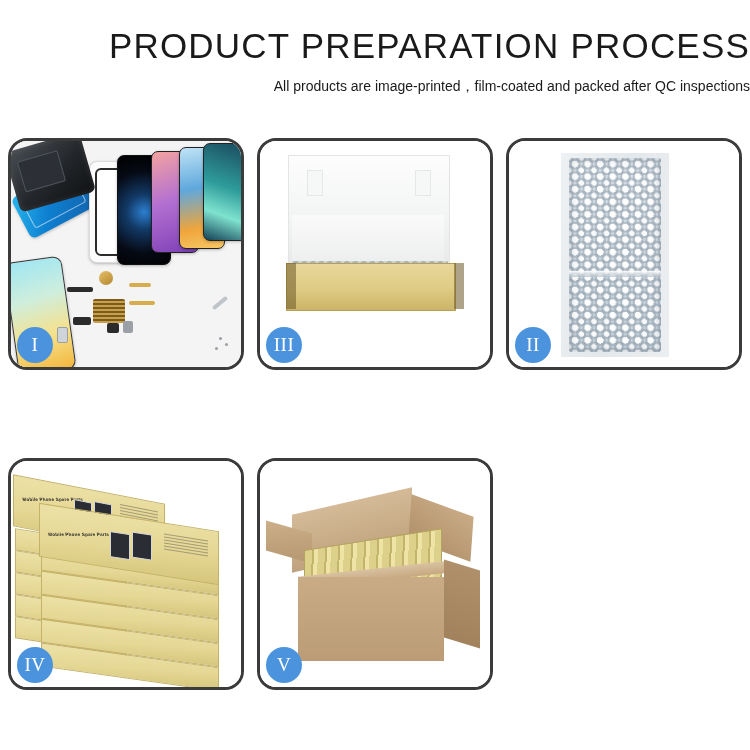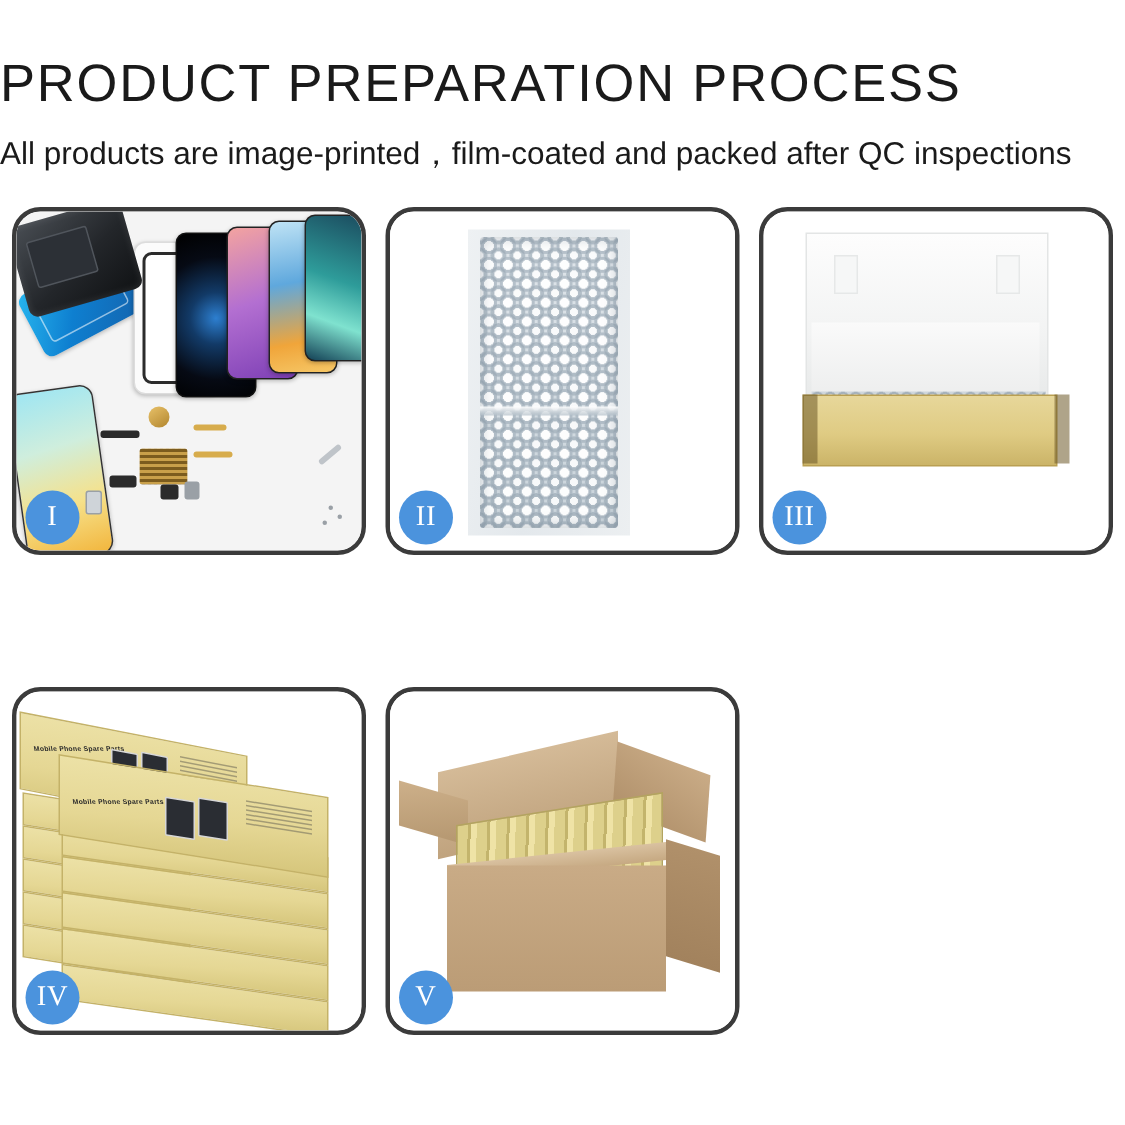--- a/index.html
+++ b/index.html
@@ -6,33 +6,33 @@
   body{
     width:750px;height:750px;
     background:#ffffff;
     font-family:"Liberation Sans", sans-serif;
     overflow:hidden;
     position:relative;
   }
   .page{width:750px;height:750px;position:relative;}
 
   
-  .header{padding-top:38px;text-align:left;}
+  .header{padding-top:28px;text-align:right;}
   .title{
     font-size:35px;
     letter-spacing:1.2px;
     font-weight:400;
     color:#1a1a1a;
     line-height:1.05;
     white-space:nowrap;
     font-family:"Liberation Sans", sans-serif;
   }
   .subtitle{
     margin-top:13px;
-    font-size:21px;
+    font-size:14px;
     color:#1a1a1a;
     font-weight:400;
     white-space:nowrap;
   }
 
   
   .grid{
     position:absolute;
     left:8px;top:138px;
     width:734px;
@@ -290,45 +290,45 @@
         <div class="part" style="left:46px;top:186px;width:9px;height:14px;background:#cfd4d9;border:1px solid #9aa0a6;"></div>
         <div class="part screw" style="left:208px;top:196px;"></div>
         <div class="part screw" style="left:214px;top:202px;"></div>
         <div class="part screw" style="left:204px;top:206px;"></div>
         <div class="part" style="left:200px;top:160px;width:18px;height:4px;background:#bfc4c9;transform:rotate(-40deg);"></div>
       </div>
       <div class="badge">I</div>
     </div>
 
     <div class="card">
-      <div class="scene p2">
-        <div class="pouch">
-          <div class="bubbles"></div>
-          <div class="pouch-seam"></div>
-        </div>
-      </div>
-      <div class="badge">II</div>
-    </div>
-
-    <div class="card">
       <div class="scene p3">
         <div class="lid">
           <div class="lid-tab-l"></div>
           <div class="lid-tab-r"></div>
         </div>
         <div class="foam"></div>
         <div class="tray-bubbles"></div>
         <div class="tray"></div>
         <div class="tray-side"></div>
         <div class="tray-side r"></div>
       </div>
       <div class="badge">III</div>
     </div>
 
     <div class="card">
+      <div class="scene p2">
+        <div class="pouch">
+          <div class="bubbles"></div>
+          <div class="pouch-seam"></div>
+        </div>
+      </div>
+      <div class="badge">II</div>
+    </div>
+
+    <div class="card">
       <div class="scene p4">
 
         <div class="ybox" style="left:4px;top:76px;width:110px;height:20px;transform:skewY(9deg);"></div>
         <div class="ybox" style="left:4px;top:98px;width:110px;height:20px;transform:skewY(9deg);"></div>
         <div class="ybox" style="left:4px;top:120px;width:110px;height:20px;transform:skewY(9deg);"></div>
         <div class="ybox" style="left:4px;top:142px;width:110px;height:20px;transform:skewY(9deg);"></div>
         <div class="ybox" style="left:4px;top:164px;width:110px;height:20px;transform:skewY(9deg);"></div>
 
         <div class="ybox" style="left:30px;top:98px;width:176px;height:22px;transform:skewY(8deg);"></div>
         <div class="ybox" style="left:30px;top:122px;width:176px;height:22px;transform:skewY(8deg);"></div>

